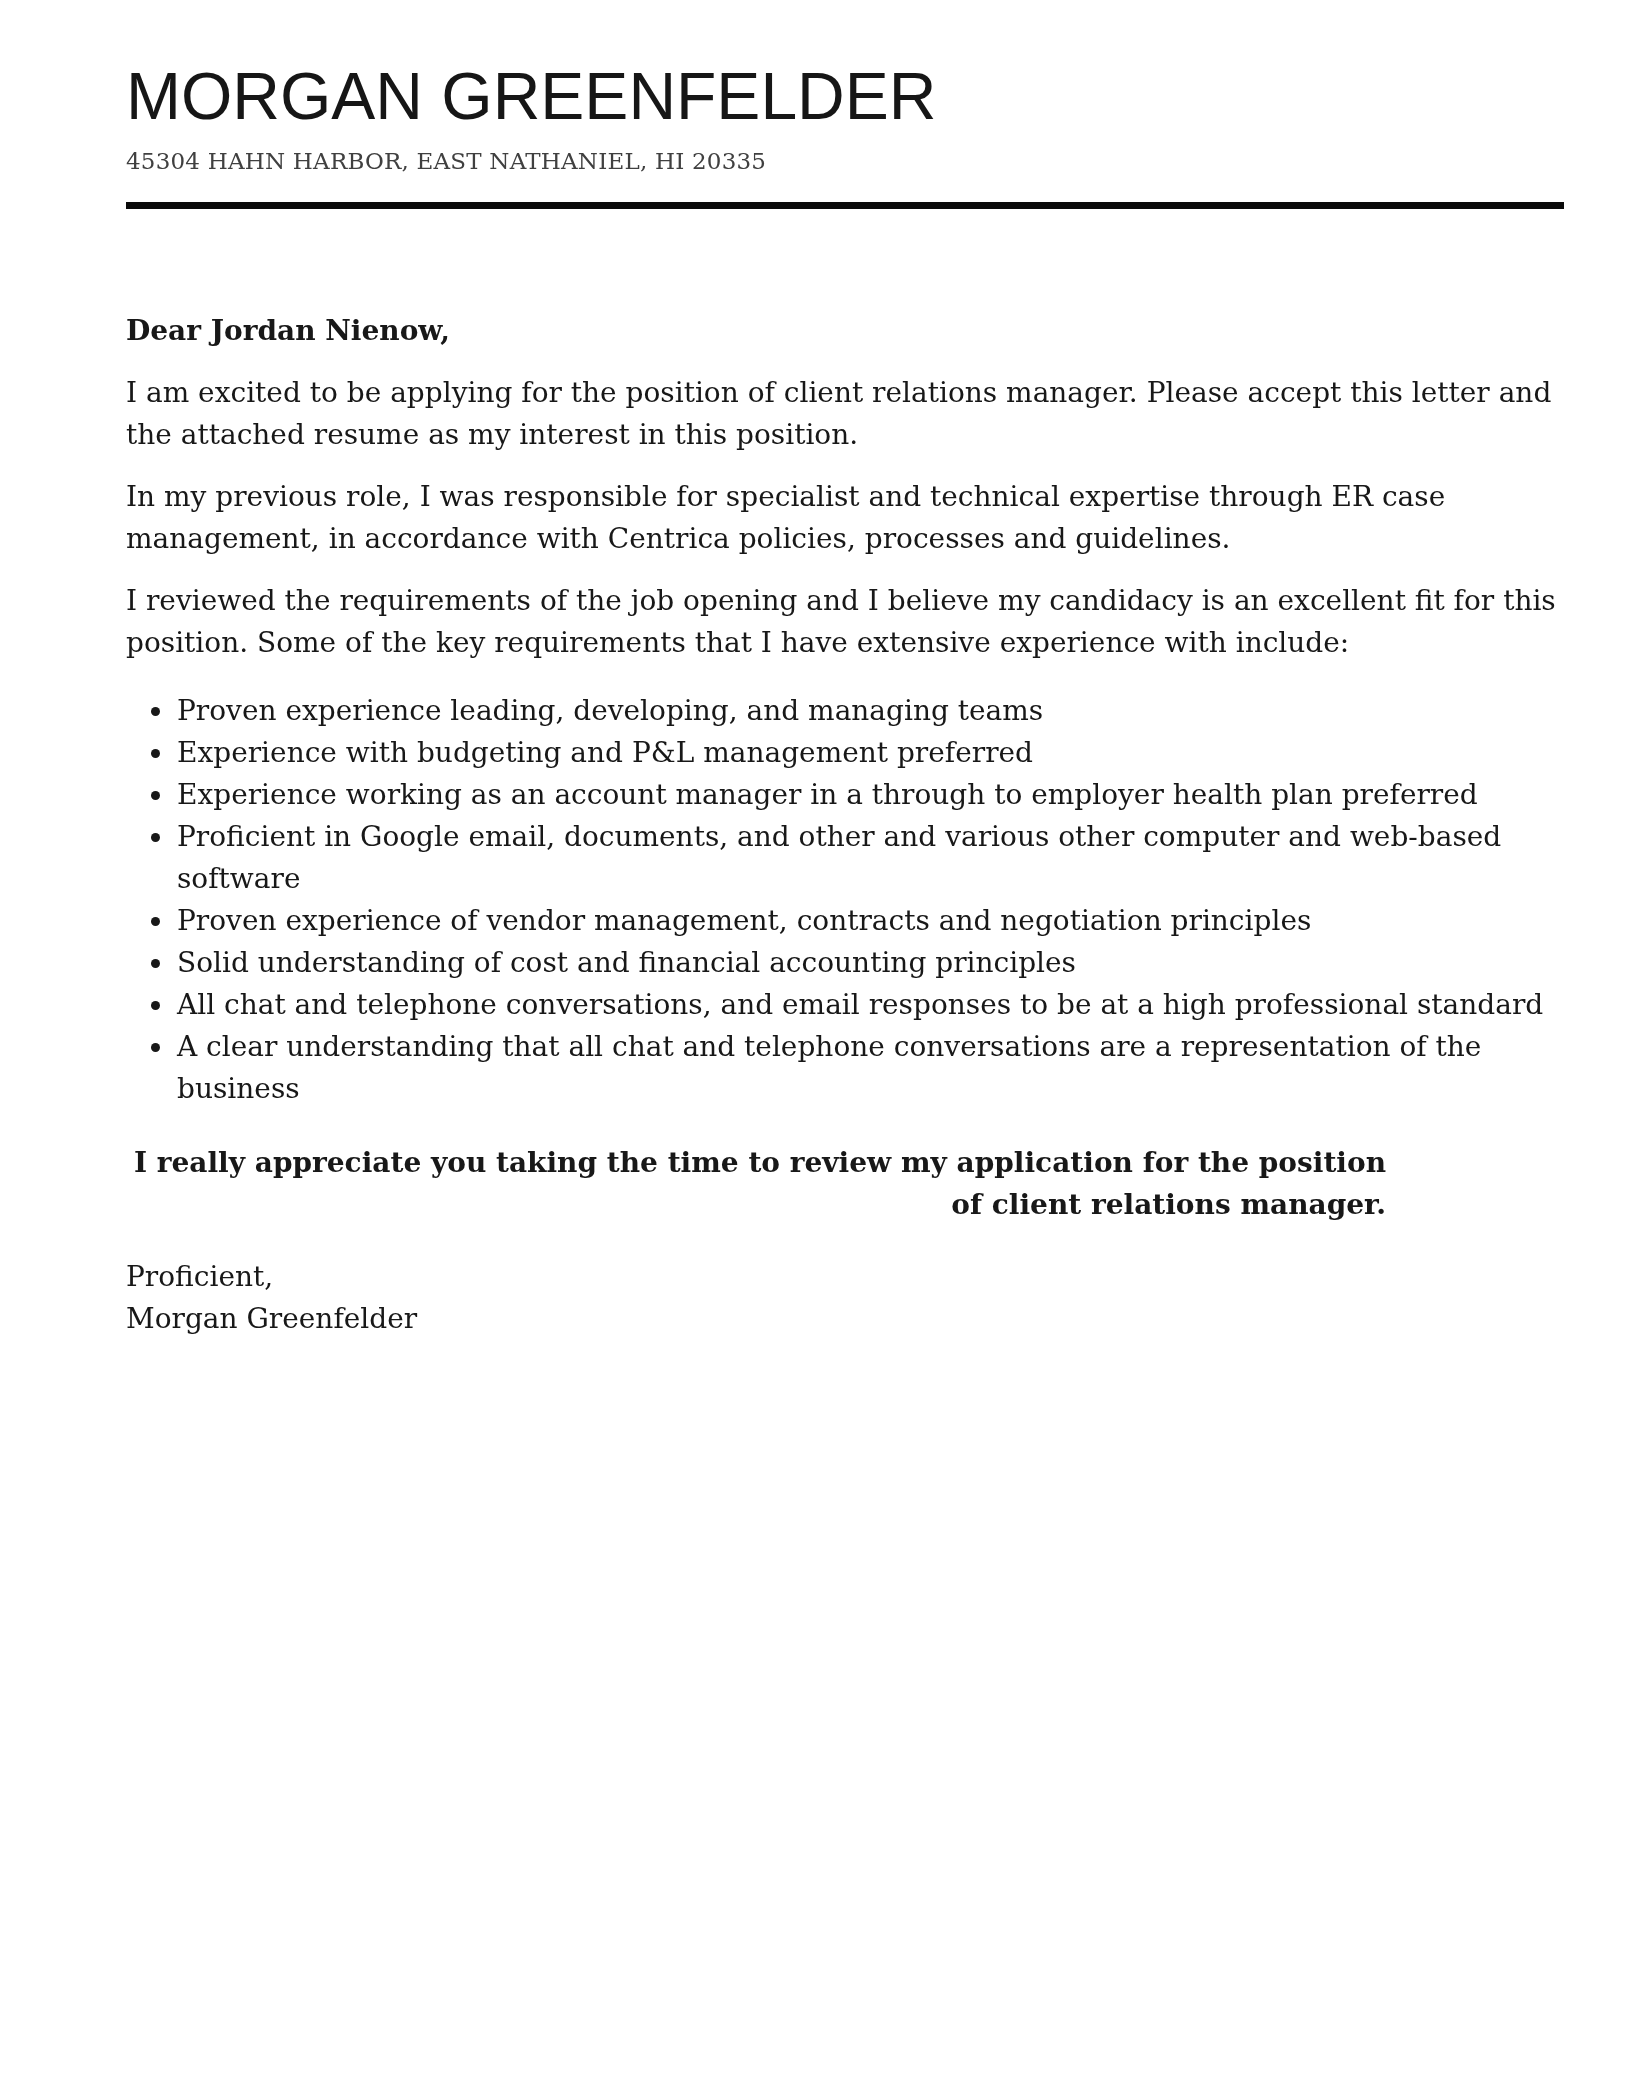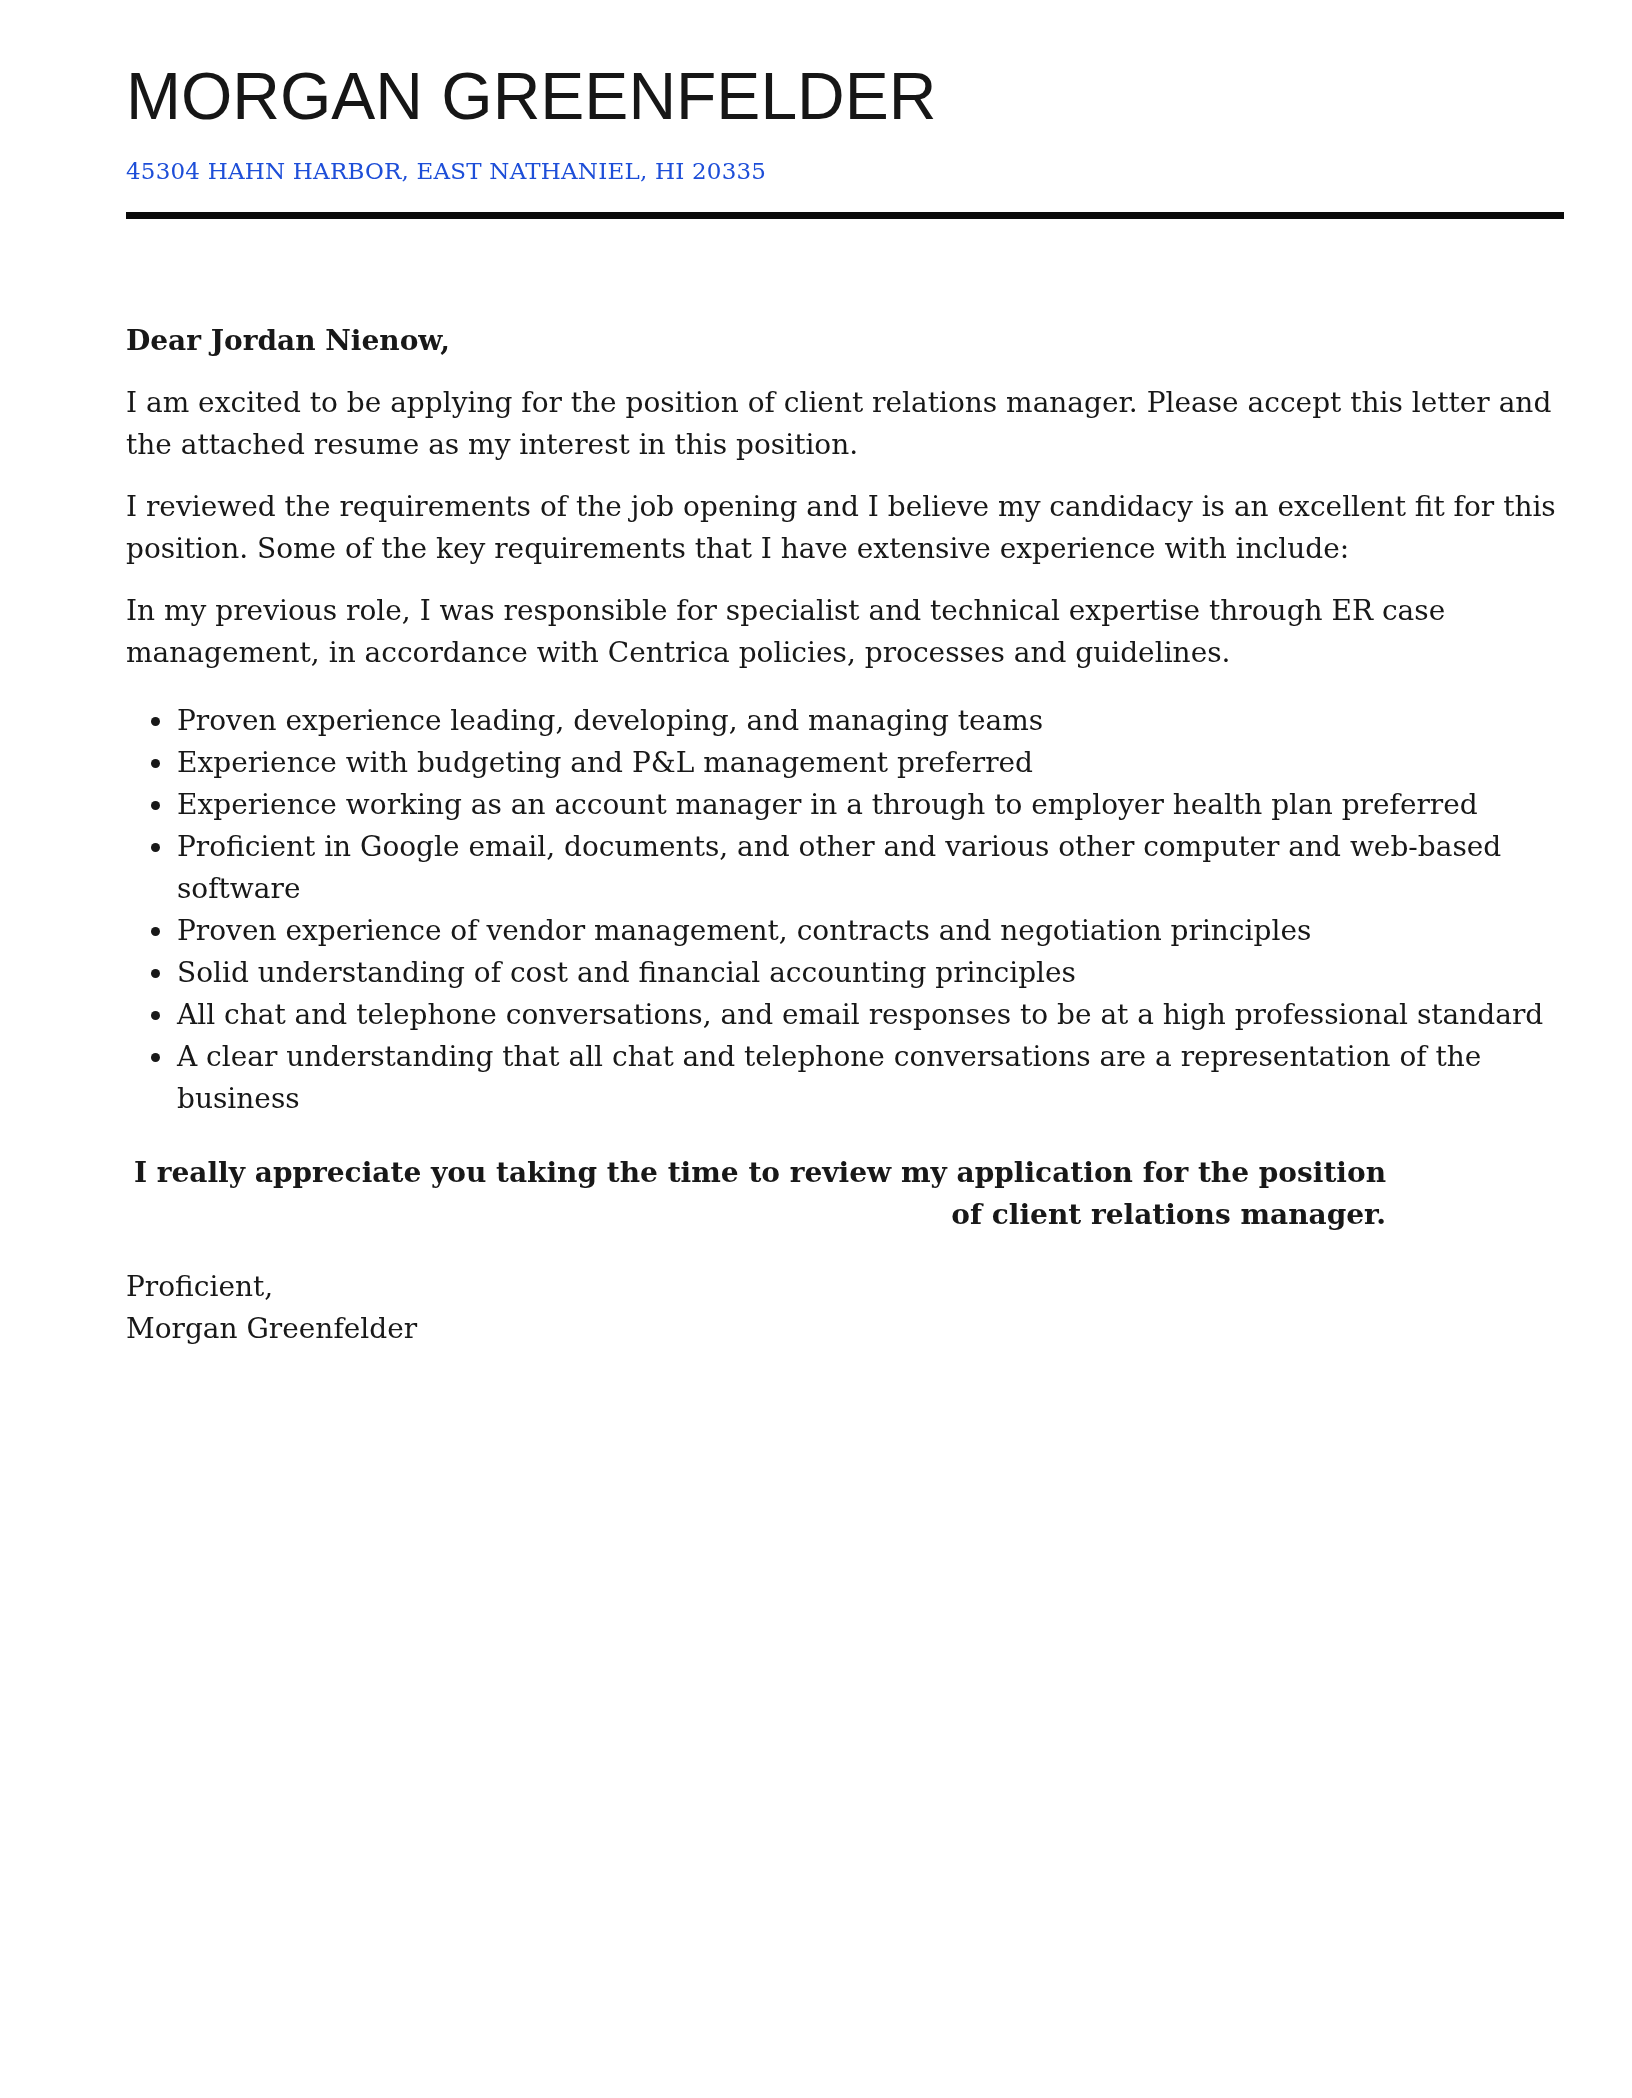--- a/index.html
+++ b/index.html
@@ -23,22 +23,22 @@
       font-weight: 400;
       line-height: 1.1;
       color: #161616;
       white-space: nowrap;
       margin: 0;
     }
     .applicant-address {
       font-family: "DejaVu Serif", serif;
       font-size: 23px;
       line-height: 1.2;
-      margin-top: 25px;
-      color: #1d4ed8;
+      margin-top: 15px;
+      color: #404040;
       letter-spacing: 0.2px;
     }
     .divider-rule {
       height: 7px;
       background: #0a0a0a;
       margin-top: 27px;
       width: 100%;
     }
     .letter-body {
       font-family: "DejaVu Serif", serif;
@@ -85,23 +85,23 @@
     <div class="applicant-address">45304 HAHN HARBOR, EAST NATHANIEL, HI 20335</div>
     <div class="divider-rule"></div>
   </header>
 
   <main class="letter-body">
 
     <p class="salutation">Dear Jordan Nienow,</p>
 
     <p class="para">I am excited to be applying for the position of client relations manager. Please accept this letter and the attached resume as my interest in this position.</p>
 
+    <p class="para">In my previous role, I was responsible for specialist and technical expertise through ER case management, in accordance with Centrica policies, processes and guidelines.</p>
+
     <p class="para">I reviewed the requirements of the job opening and I believe my candidacy is an excellent fit for this position. Some of the key requirements that I have extensive experience with include:</p>
-
-    <p class="para">In my previous role, I was responsible for specialist and technical expertise through ER case management, in accordance with Centrica policies, processes and guidelines.</p>
 
     <ul class="bullet-list">
       <li>Proven experience leading, developing, and managing teams</li>
       <li>Experience with budgeting and P&amp;L management preferred</li>
       <li>Experience working as an account manager in a through to employer health plan preferred</li>
       <li>Proficient in Google email, documents, and other and various other computer and web-based software</li>
       <li>Proven experience of vendor management, contracts and negotiation principles</li>
       <li>Solid understanding of cost and financial accounting principles</li>
       <li>All chat and telephone conversations, and email responses to be at a high professional standard</li>
       <li>A clear understanding that all chat and telephone conversations are a representation of the business</li>

